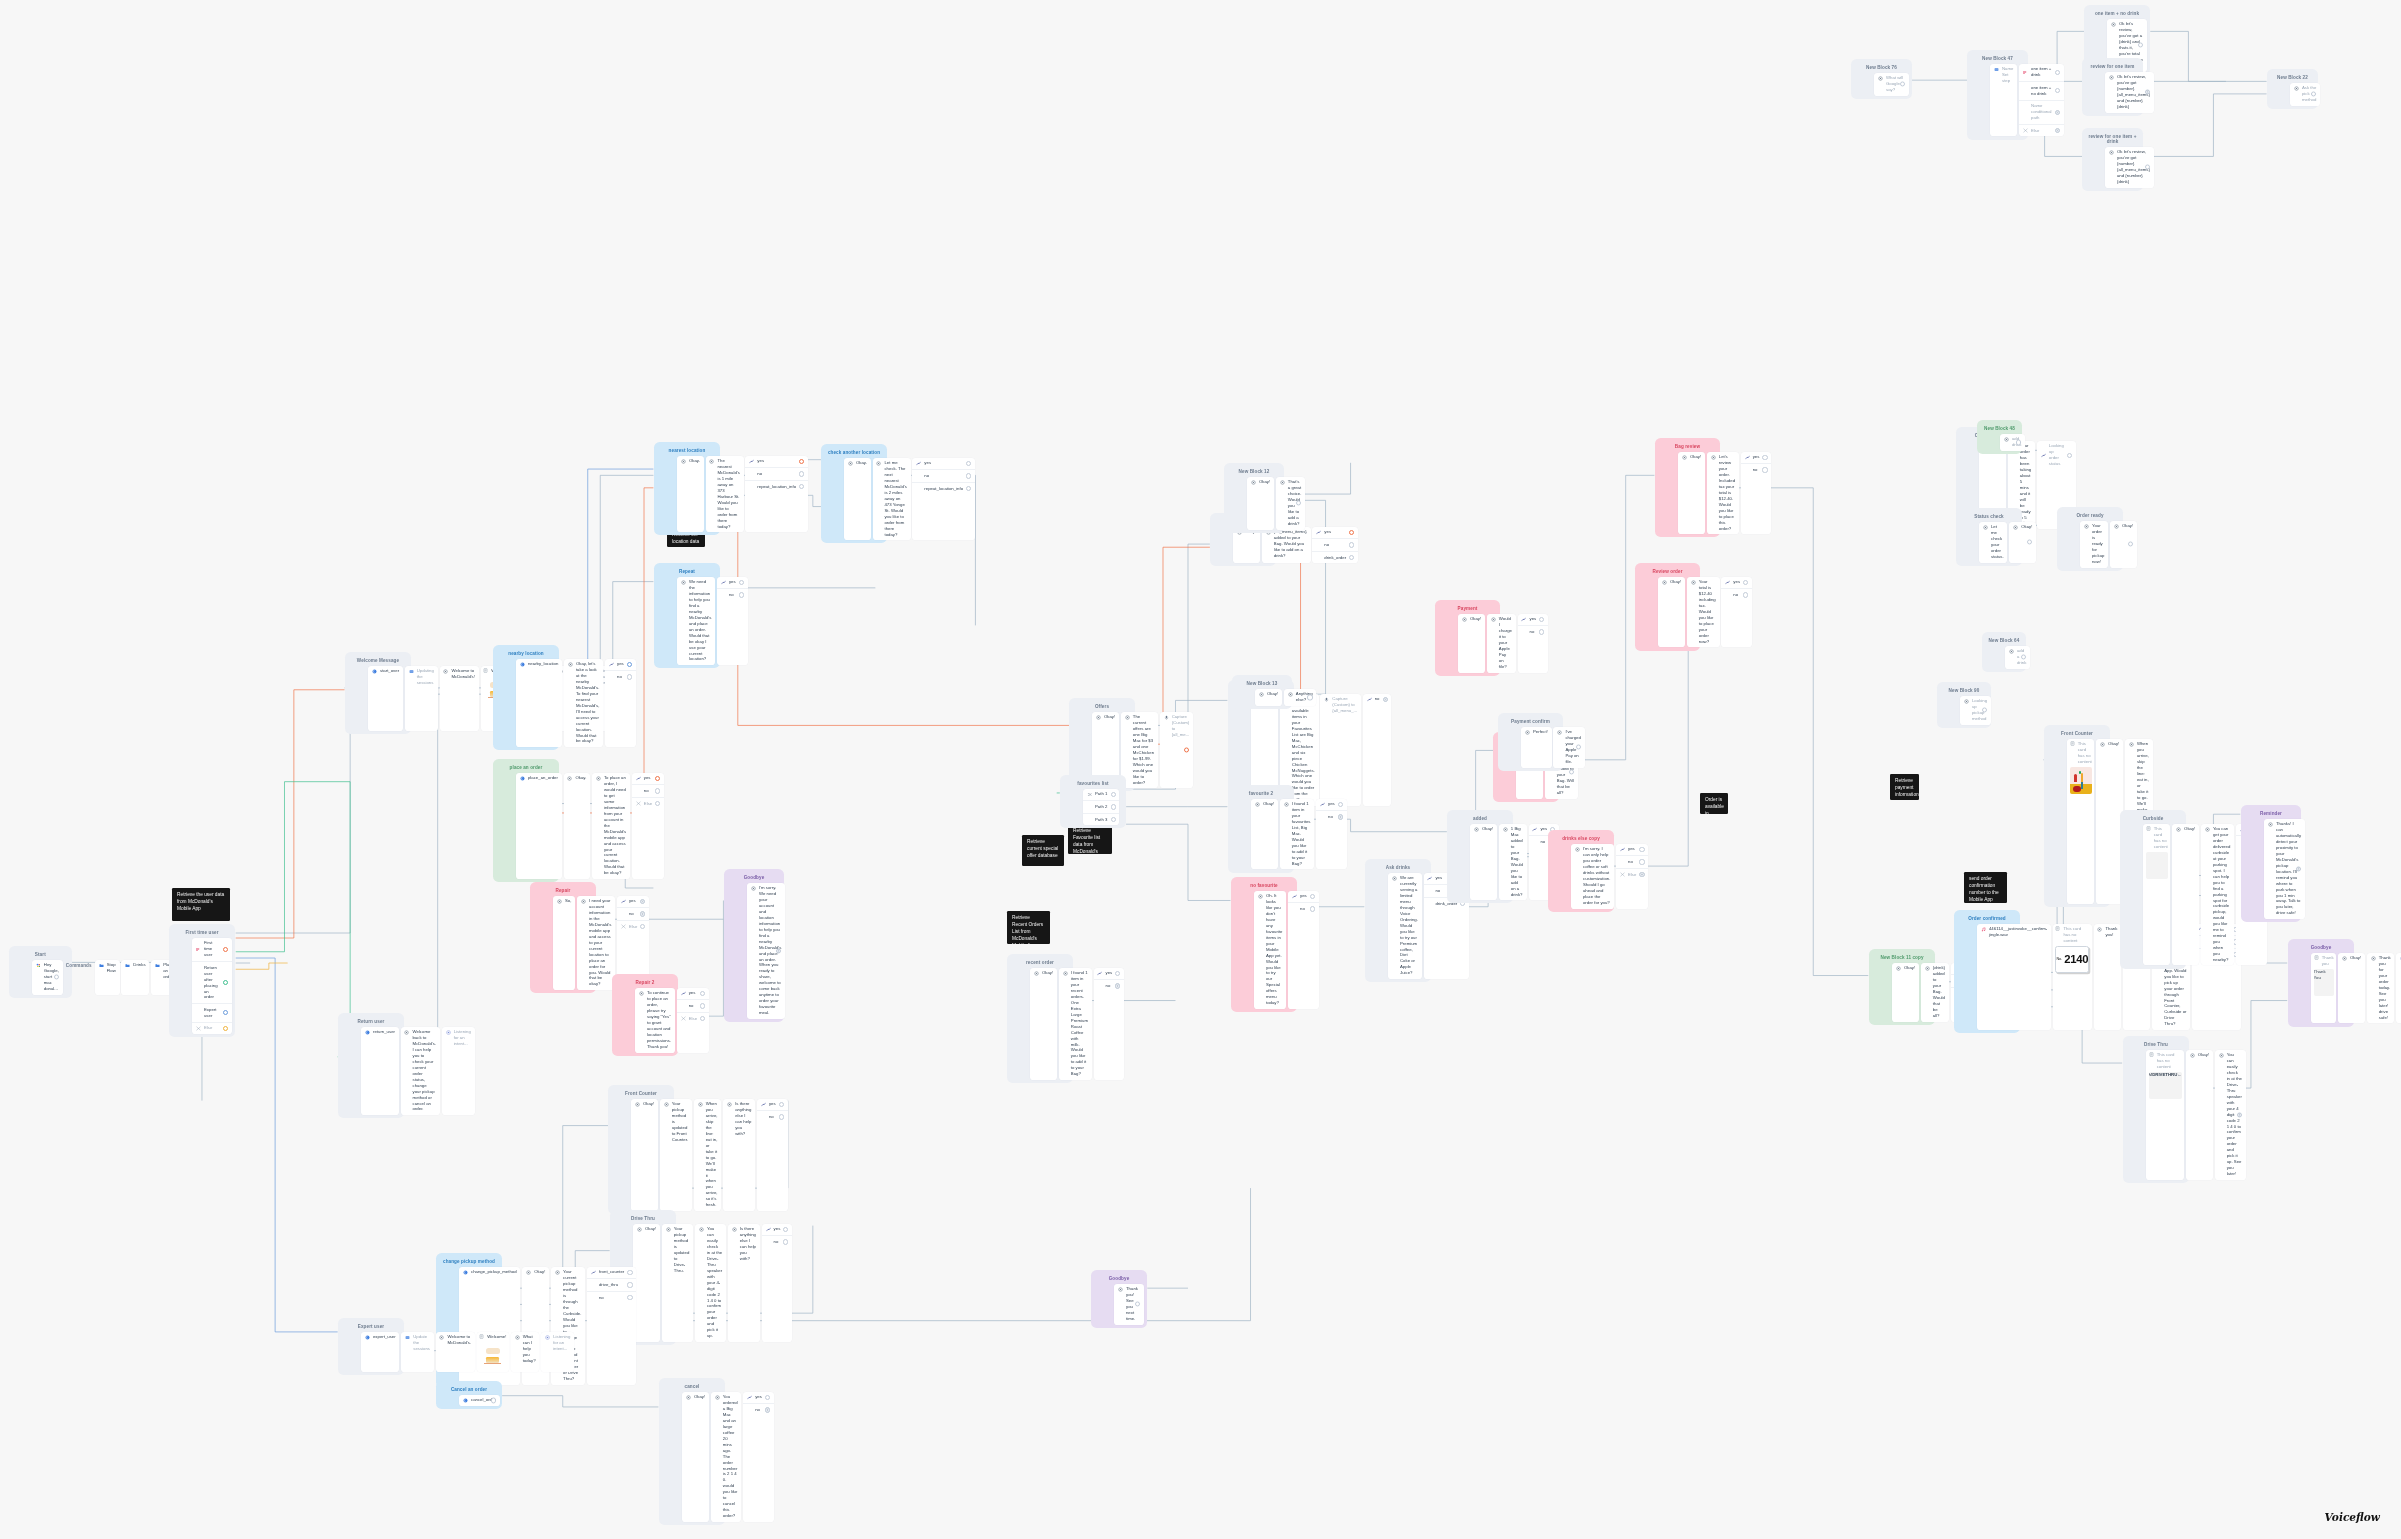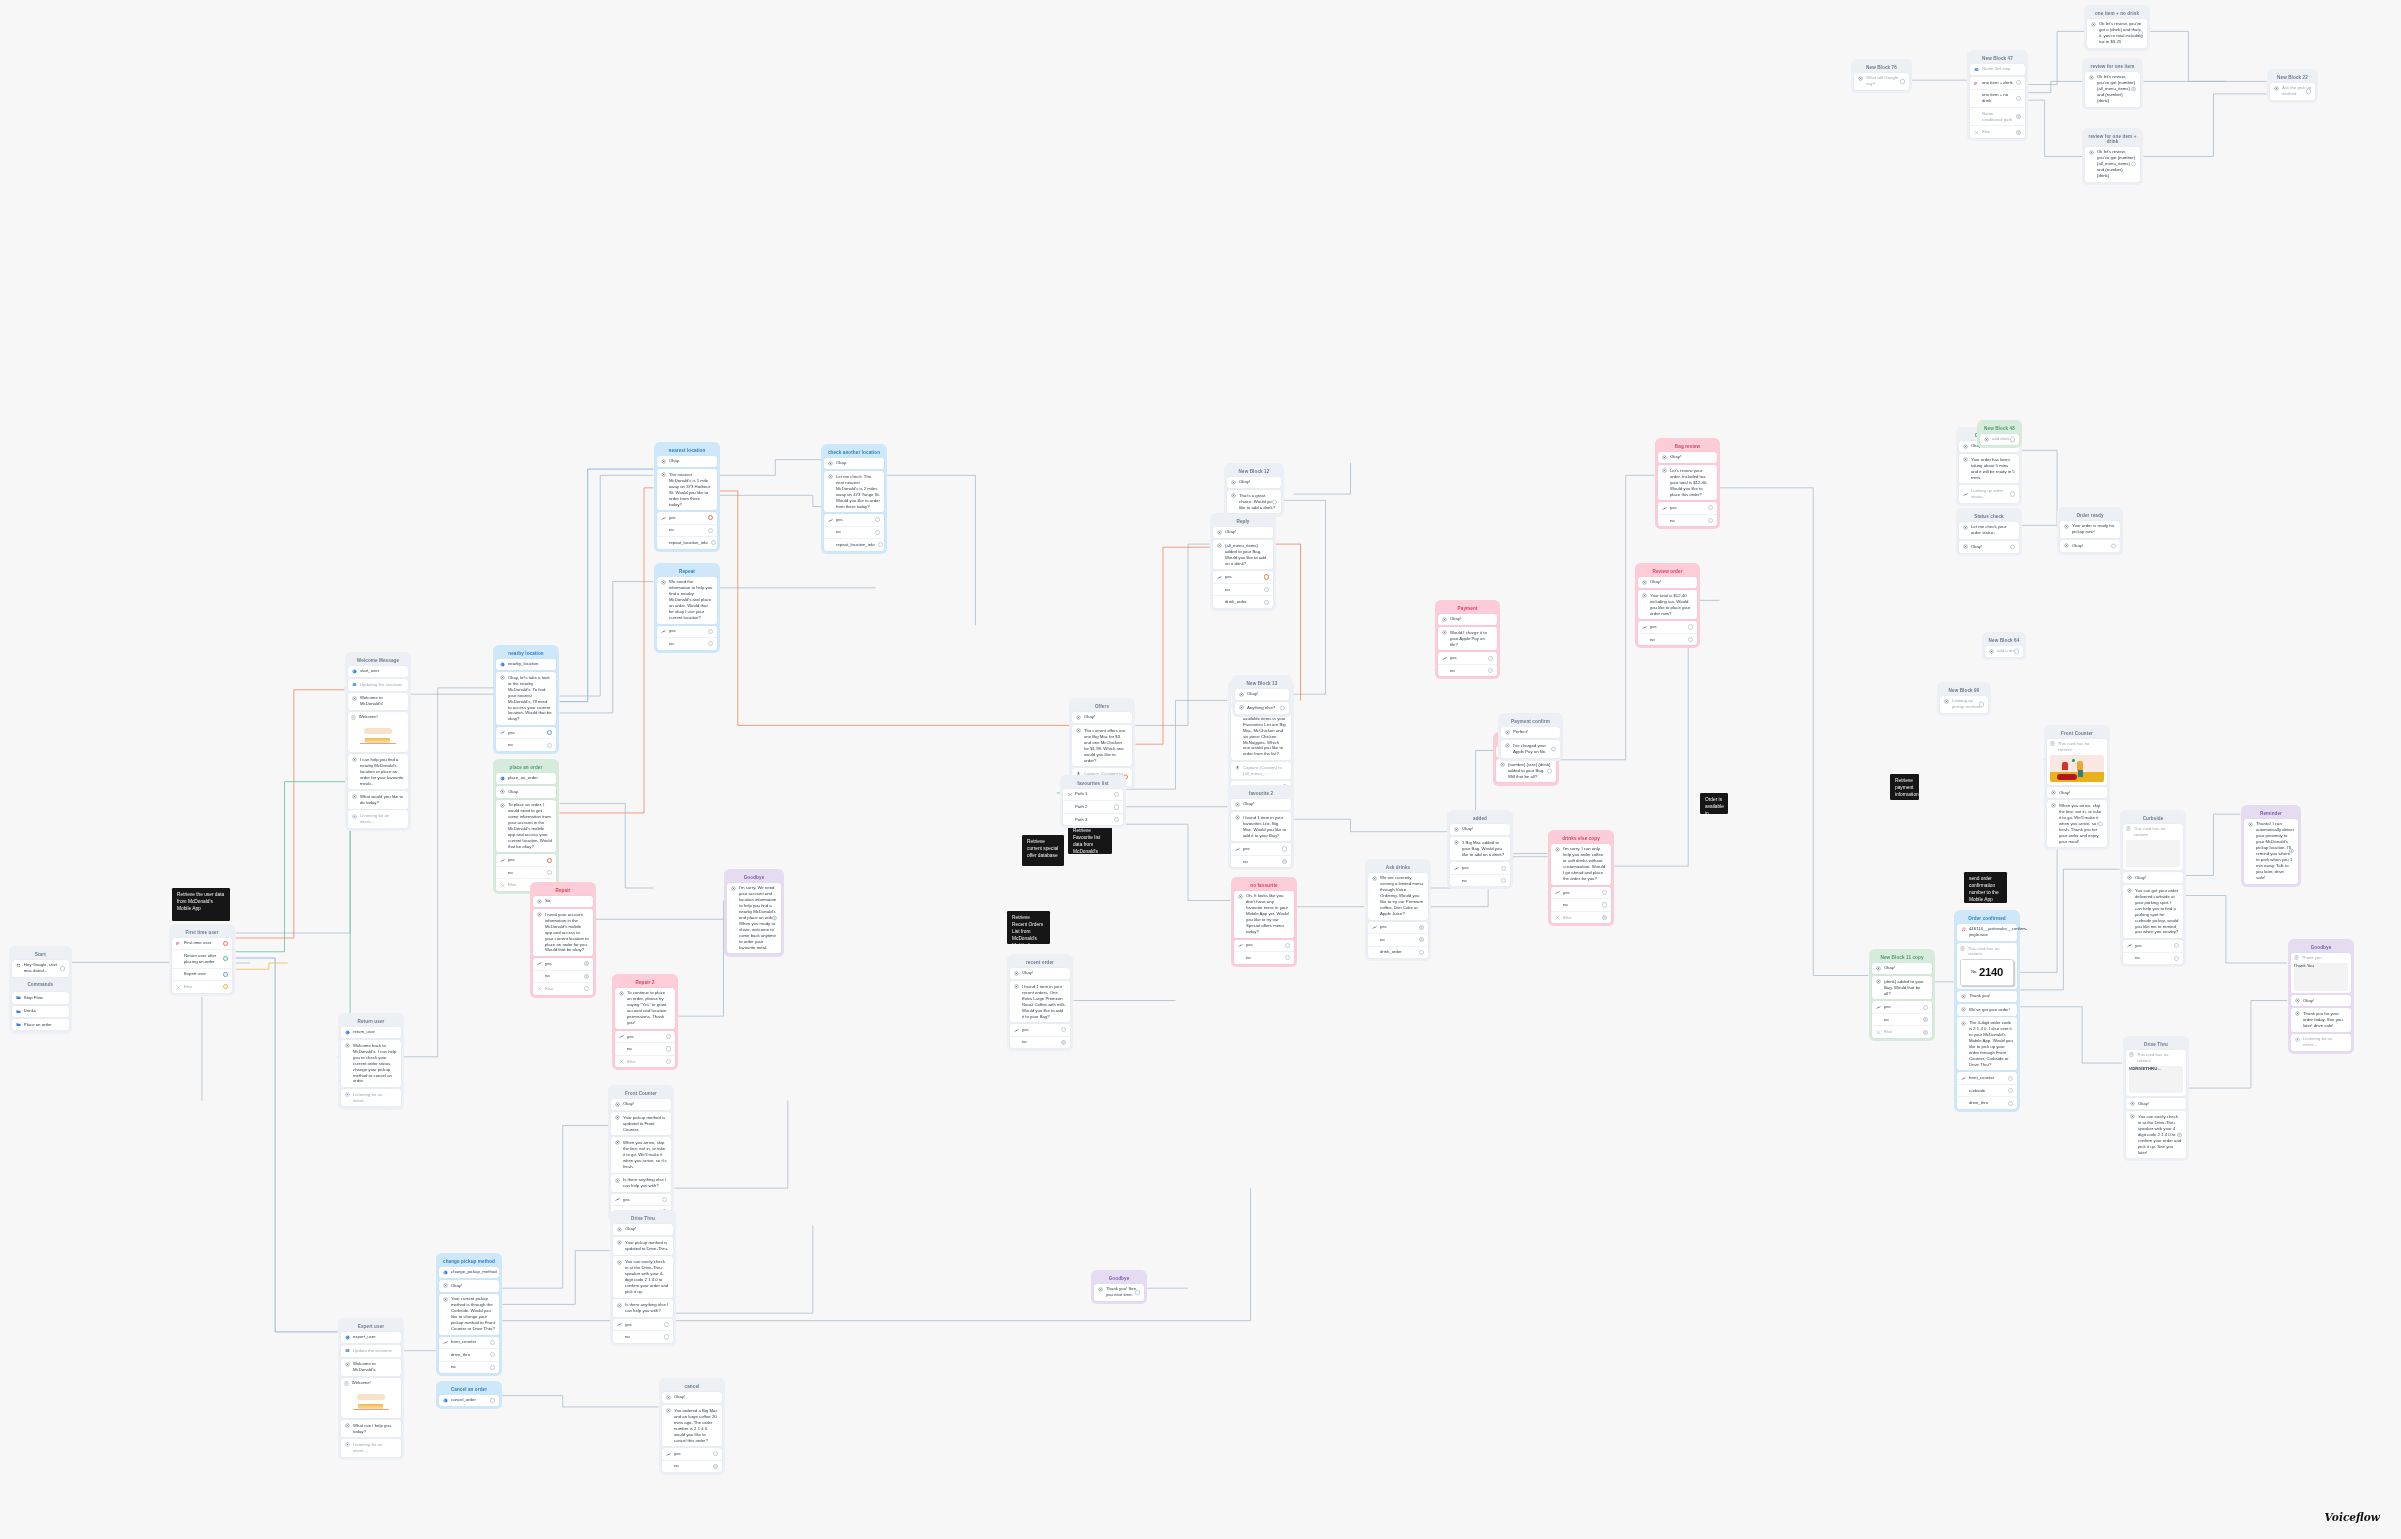--- a/index.html
+++ b/index.html
@@ -4,21 +4,21 @@
 <title>Voiceflow Canvas</title>
 <style>
   html,body{margin:0;padding:0;background:#f7f7f7;}
   body{font-family:"Liberation Sans","DejaVu Sans",sans-serif;}
   #canvas{position:relative;width:2401px;height:1539px;background:#f7f7f7;overflow:hidden;}
   svg.wires{position:absolute;left:0;top:0;width:2401px;height:1539px;pointer-events:none;}
 
   
   .block{position:absolute;border-radius:5.6px;padding:3.1px;box-sizing:border-box;}
   .block .bt{font-size:4.6px;text-align:center;padding:2.5px 1.3px 3.1px;font-weight:600;letter-spacing:0.1px;}
-  .block .steps{display:flex;flex-direction:column;gap:1.9px;}
+  .block .steps{display:flex;gap:1.9px;margin-left:20px;}
   .step{background:#fff;border-radius:3.1px;padding:2.8px 3.8px;display:flex;gap:3.1px;align-items:flex-start;
         font-size:4.3px;line-height:1.38;color:#2b3a4b;position:relative;box-shadow:0 0 0 0.3px rgba(20,40,70,.05);}
   .step.group{padding:0;display:block;background:#fff;}
   .step.group .prow{display:flex;align-items:center;gap:3.1px;padding:2.8px 3.8px;border-bottom:0.6px solid #eef1f5;}
   .step.group .prow:last-child{border-bottom:none;}
   .step .tx{flex:1;}
   .step .mut{color:#9aa7b6;}
   .ico{width:5px;height:5px;flex:0 0 5px;margin-top:0.3px;position:relative;}
   .port{width:3.1px;height:3.1px;border-radius:50%;border:0.6px solid #c3ccd8;flex:0 0 3.1px;background:#fff;}
   .port.f{background:#c3ccd8;box-shadow:inset 0 0 0 0.6px #fff;}

